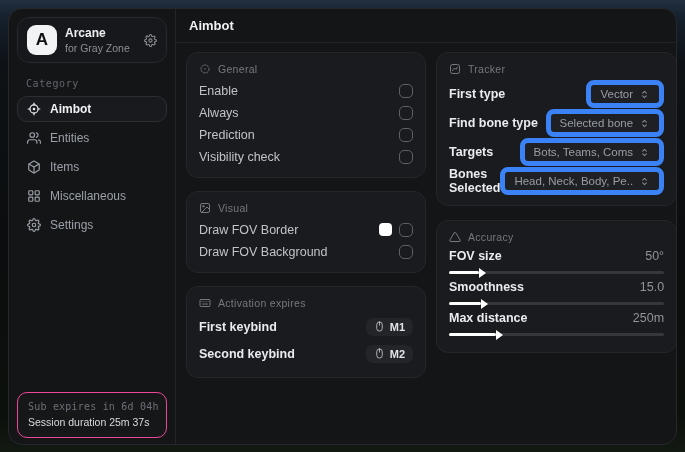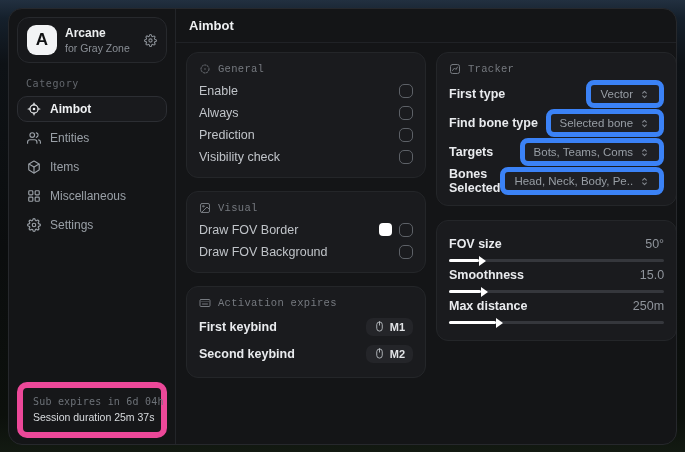--- a/index.html
+++ b/index.html
@@ -30,40 +30,40 @@
   .cat-label { font-family:"DejaVu Sans Mono", monospace; font-size:10px;
     color:#63676d; letter-spacing:0.6px; margin:15px 9px 7px; }
 
   .nav { display:flex; flex-direction:column; gap:3px; }
   .nav-item { display:flex; align-items:center; gap:9px; padding:5px 9px;
     border:1px solid transparent; border-radius:10px; color:#9aa0a7;
     font-size:12px; cursor:pointer; }
   .nav-item.active { border-color:#2c2e33; background:#191a1d; color:#f0f2f4; font-weight:bold; }
   .nav-item svg { width:14px; height:14px; }
 
-  .sidebar-footer { margin-top:auto; border:6px solid #ec4899; border-radius:10px;
+  .sidebar-footer { margin-top:auto; border:1px solid #ec4899; border-radius:10px;
     padding:8px 10px 9px; background:#161719; }
   .sub-line { font-family:"DejaVu Sans Mono", monospace; font-size:10px;
     color:#6d7278; letter-spacing:0.2px; white-space:nowrap; }
   .sess-line { font-size:10.5px; color:#d8dbde; margin-top:4px; white-space:nowrap; }
 
   
   main { flex:1; display:flex; flex-direction:column; min-width:0; }
   .main-header { height:34px; min-height:34px; border-bottom:1px solid #202226;
     display:flex; align-items:center; padding-left:13px; }
   .page-title { font-size:13px; font-weight:bold; color:#eef0f2; }
 
   .content { flex:1; padding:9px 10px; display:flex; gap:10px; align-items:flex-start; }
   .col-left { width:240px; min-width:240px; display:flex; flex-direction:column; gap:13px; }
   .col-right { flex:1; display:flex; flex-direction:column; gap:14px; }
 
   .card { background:#1a1b1e; border:1px solid #242629; border-radius:12px;
     padding:10px 12px 10px; }
   .card-header { display:flex; align-items:center; gap:7px;
-    font-family:Liberation Mono, monospace; font-size:10.5px; color:#75797f;
+    font-family:Liberation Sans, sans-serif; font-size:10.5px; color:#75797f;
     letter-spacing:0.3px; margin-bottom:5px; }
   .card-header svg { width:12px; height:12px; }
 
   .row { display:flex; align-items:center; justify-content:space-between; min-height:21px; }
   .row + .row { margin-top:1px; }
   .row-label { font-size:12.5px; color:#c0c4c9; }
   .row-label.strong { color:#e9ebee; font-weight:bold; }
   .row-right { display:flex; align-items:center; gap:7px; }
 
   .checkbox { width:14px; height:14px; border:1.5px solid #5d6167; border-radius:5px;
@@ -328,20 +328,28 @@
                 <span>Head, Neck, Body, Pe..</span>
                 <svg viewBox="0 0 24 24" fill="none" stroke="currentColor" stroke-width="2.4" stroke-linecap="round" stroke-linejoin="round">
                     <polyline points="8 9 12 5 16 9"></polyline>
                     <polyline points="8 15 12 19 16 15"></polyline>
                   </svg>
               </span>
             </div>
           </section>
 
           <section class="card">
+            <div class="card-header">
+              <span style="display:flex">
+                <svg viewBox="0 0 24 24" fill="none" stroke="currentColor" stroke-width="2" stroke-linecap="round" stroke-linejoin="round">
+                    <path d="M10.29 3.86 1.82 18a2 2 0 0 0 1.71 3h16.94a2 2 0 0 0 1.71-3L13.71 3.86a2 2 0 0 0-3.42 0z"></path>
+                  </svg>
+              </span>
+              <span>Accuracy</span>
+            </div>
 
             <div class="slider-group">
               <div class="slider-row">
                 <span class="slider-label">FOV size</span>
                 <span class="slider-value">50°</span>
               </div>
               <div class="slider-track">
                 <div class="slider-fill" style="width: 14%;"></div>
               </div>
             </div>

